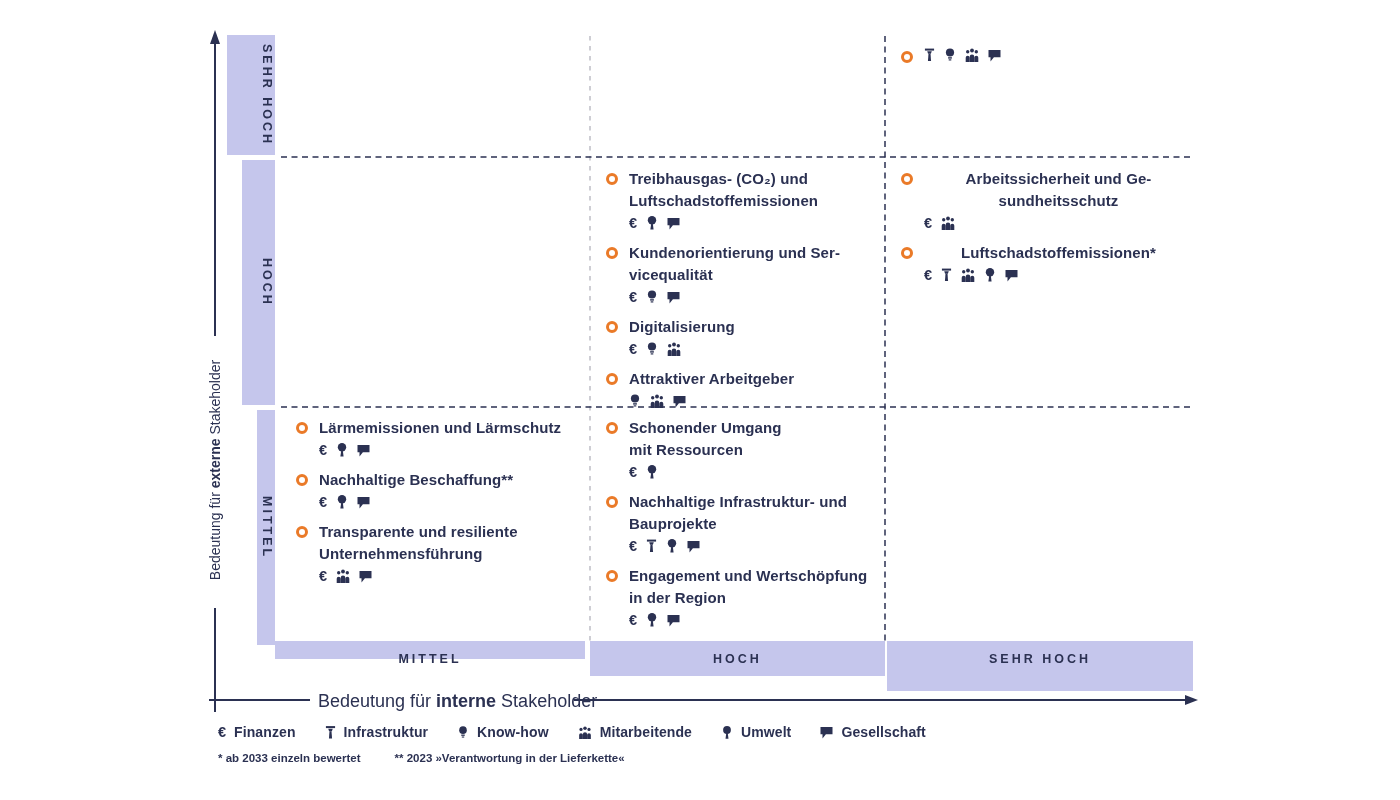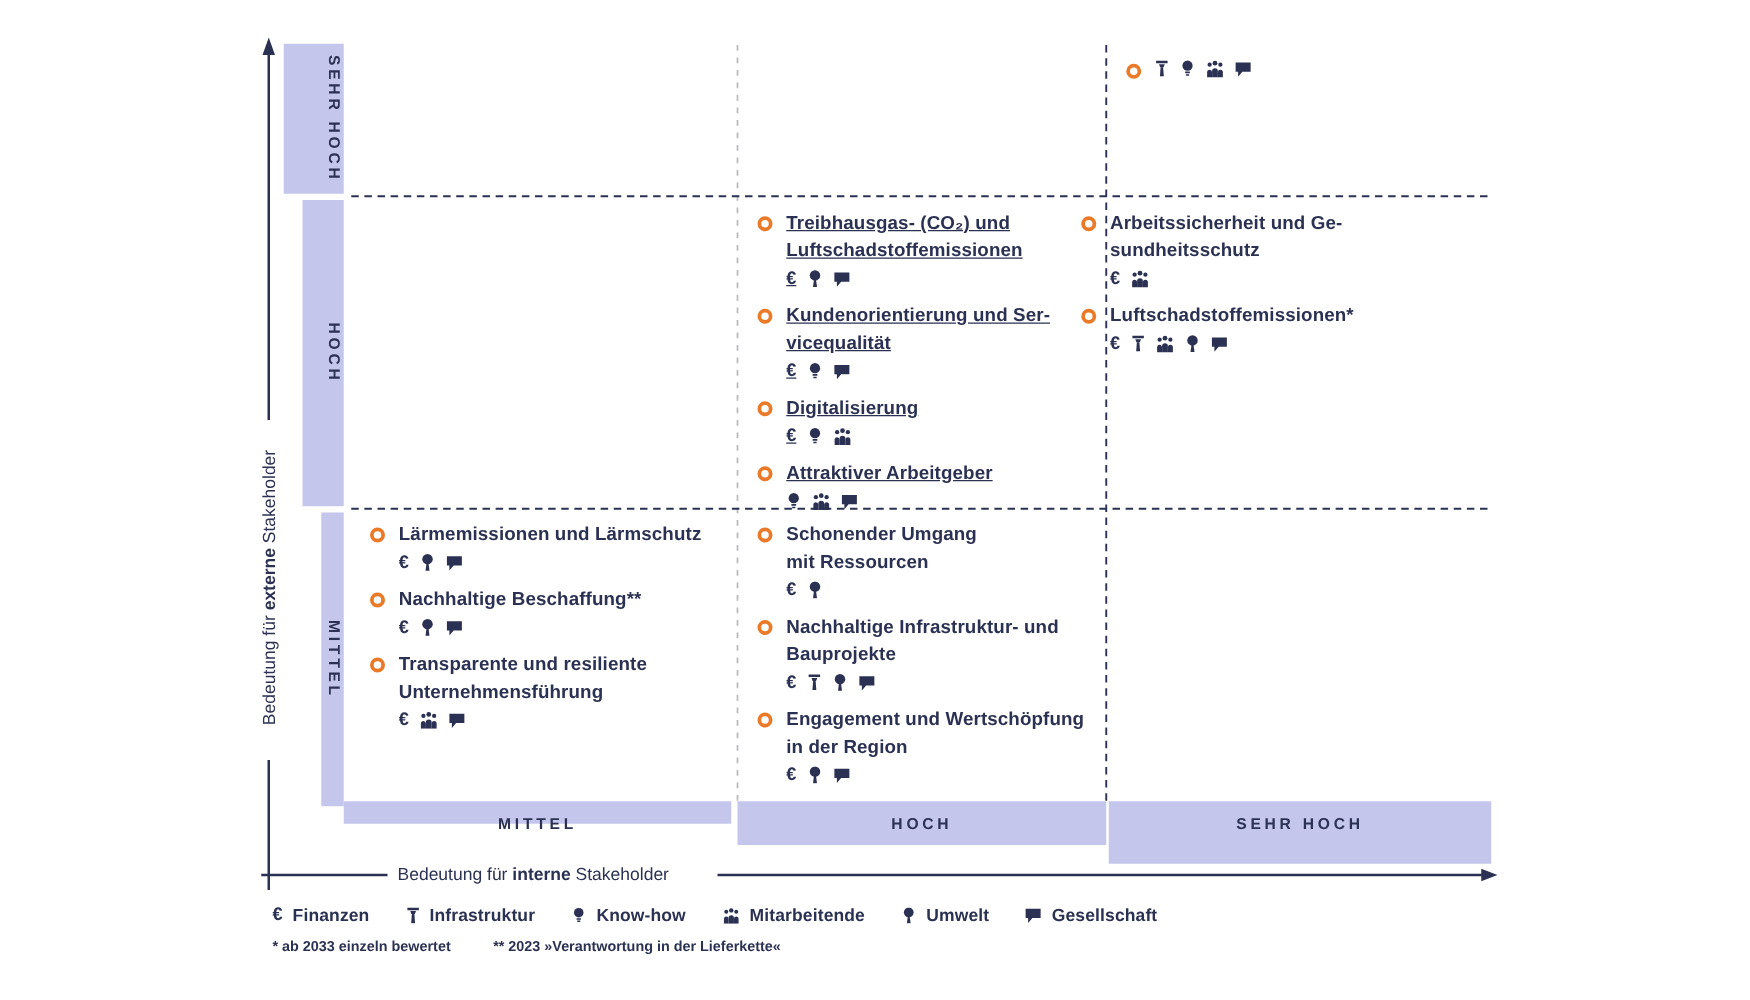--- a/index.html
+++ b/index.html
@@ -41,21 +41,21 @@
     font-size:12.5px;font-weight:700;letter-spacing:3px;color:var(--navy);white-space:nowrap;
   }
 
   
   #y-axis-label{
     position:absolute;left:75px;top:462px;width:280px;text-align:center;
     transform:rotate(-90deg);font-size:14px;color:var(--navy);white-space:nowrap;
   }
   #y-axis-label b,#x-axis-label b{font-weight:700;}
   #x-axis-label{
-    position:absolute;left:318px;top:691px;font-size:14px;color:var(--navy);white-space:nowrap;
+    position:absolute;left:318px;top:691px;font-size:18px;color:var(--navy);white-space:nowrap;
   }
 
   
   .cell{position:absolute;width:292px;}
   .item{position:relative;padding-left:23px;margin-bottom:12px;}
   .bullet{
     position:absolute;left:0;top:5px;width:12px;height:12px;box-sizing:border-box;
     border:3.5px solid var(--orange);border-radius:50%;background:#fff;
   }
   .ititle{font-size:15px;font-weight:700;line-height:22px;color:var(--navy);letter-spacing:.1px;}
@@ -145,21 +145,21 @@
               </svg>
             </span>
             <span class="ic">
               <svg viewBox="0 0 13 13" width="13" height="13">
                 <path d="M.5 1h12v7.3H5.9L2.5 12.4V8.3H.5z"></path>
               </svg>
             </span>
           </div>
         </div>
       </div>
-      <div class="cell" style="left: 606px; top: 168px; text-decoration: underline;">
+      <div class="cell" style="left: 606px; top: 168px;">
         <div class="item">
           <span class="bullet"></span>
           <div class="ititle">Treibhausgas- (CO₂) und<br>Luftschadstoffemissionen</div>
           <div class="irow">
             <span class="ic">
               <span class="euro">€</span>
             </span>
             <span class="ic">
               <svg viewBox="0 0 12 14" width="12" height="14">
                 <circle cx="6" cy="4.3" r="4.2"></circle>
@@ -242,21 +242,21 @@
               </svg>
             </span>
             <span class="ic">
               <svg viewBox="0 0 13 13" width="13" height="13">
                 <path d="M.5 1h12v7.3H5.9L2.5 12.4V8.3H.5z"></path>
               </svg>
             </span>
           </div>
         </div>
       </div>
-      <div class="cell" style="left: 865px; top: 168px;">
+      <div class="cell" style="left: 901px; top: 168px; text-align: center;">
         <div class="item">
           <span class="bullet"></span>
           <div class="ititle">Arbeitssicherheit und Ge-<br>sundheitsschutz</div>
           <div class="irow">
             <span class="ic">
               <span class="euro">€</span>
             </span>
             <span class="ic">
               <svg viewBox="0 0 14 14" width="14" height="14">
                 <circle cx="2.7" cy="3.7" r="1.7"></circle>

